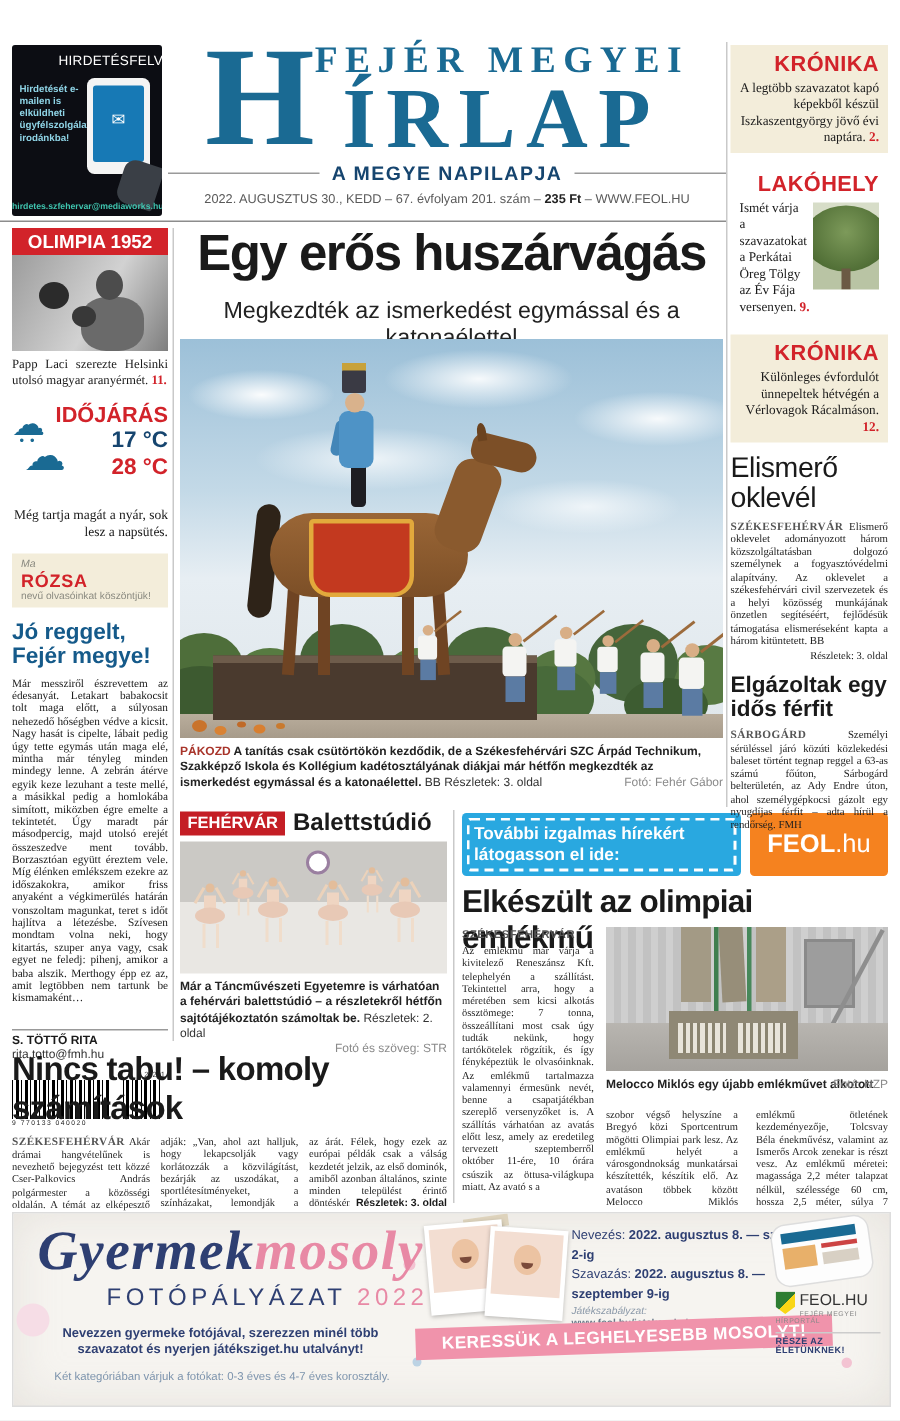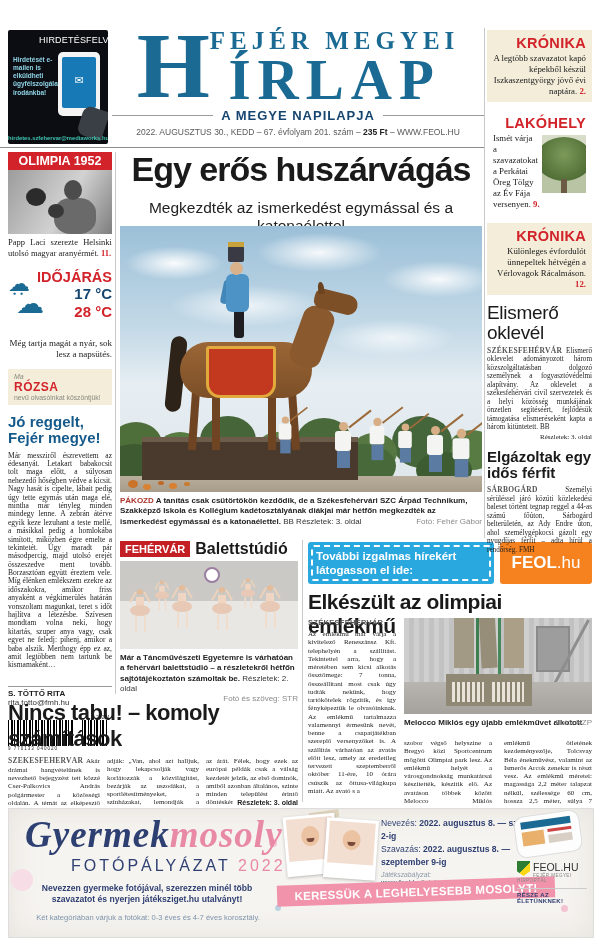--- a/index.html
+++ b/index.html
@@ -520,21 +520,21 @@
     </div>
 
     <div class="side-art">
       <div class="sh1">Elismerő oklevél</div>
       <div class="art-body"><span class="art-loc">SZÉKESFEHÉRVÁR</span><span> Elismerő oklevelet adományozott három közszolgáltatásban dolgozó személynek a fogyasztóvédelmi alapítvány. Az oklevelet a székesfehérvári civil szervezetek és a helyi közösség munkájának önzetlen segítéséért, fejlődésük támogatása elismeréseként kapta a három kitüntetett. BB</span></div>
       <div class="side-more">Részletek: 3. oldal</div>
     </div>
 
     <div class="side-art">
       <div class="sh2">Elgázoltak egy idős férfit</div>
-      <div class="art-body"><span class="art-loc">SÁRBOGÁRD</span><span> Személyi sérüléssel járó közúti közlekedési baleset történt tegnap reggel a 44-as számú főúton, Sárbogárd belterületén, az Ady Endre úton, ahol személygépkocsi gázolt egy nyugdíjas férfit – adta hírül a rendőrség. FMH</span></div>
+      <div class="art-body"><span class="art-loc">SÁRBOGÁRD</span><span> Személyi sérüléssel járó közúti közlekedési baleset történt tegnap reggel a 63-as számú főúton, Sárbogárd belterületén, az Ady Endre úton, ahol személygépkocsi gázolt egy nyugdíjas férfit – adta hírül a rendőrség. FMH</span></div>
     </div>
   </div>
 
   <div class="abs bottom-ad">
     <div class="dot dt4"></div>
     <div class="dot dt1"></div>
     <div class="dot dt2"></div>
     <div class="dot dt3"></div>
     <div class="ga-title"><span class="w1">Gyermek</span><span class="w2">mosoly</span></div>
     <div class="ga-sub"><span>FOTÓPÁLYÁZAT </span><span class="yr">2022</span></div>

